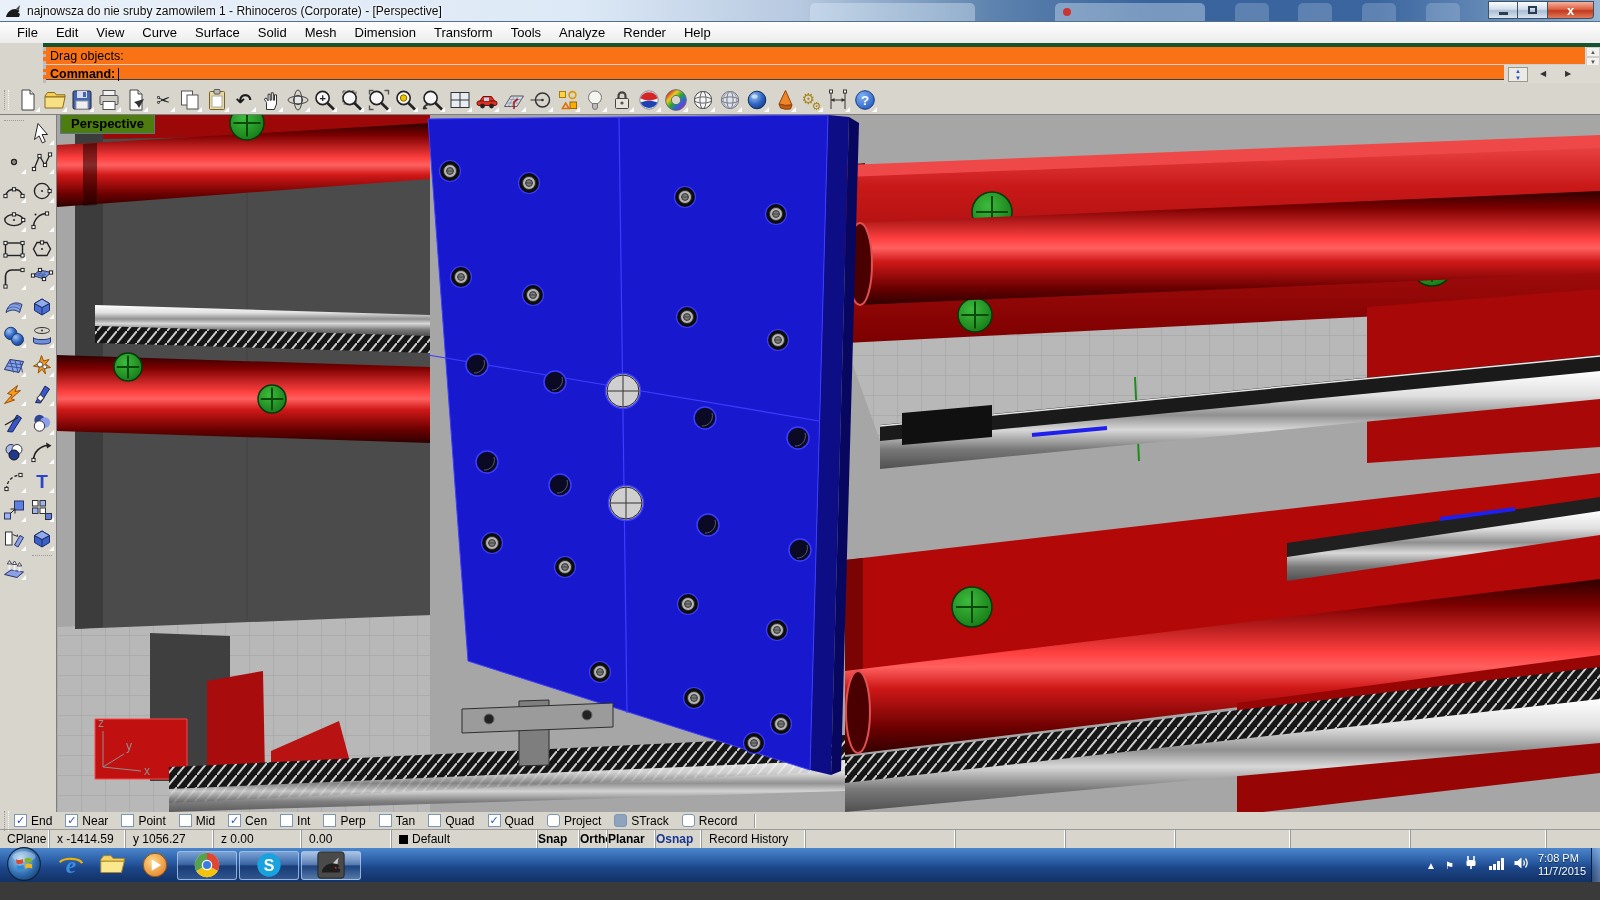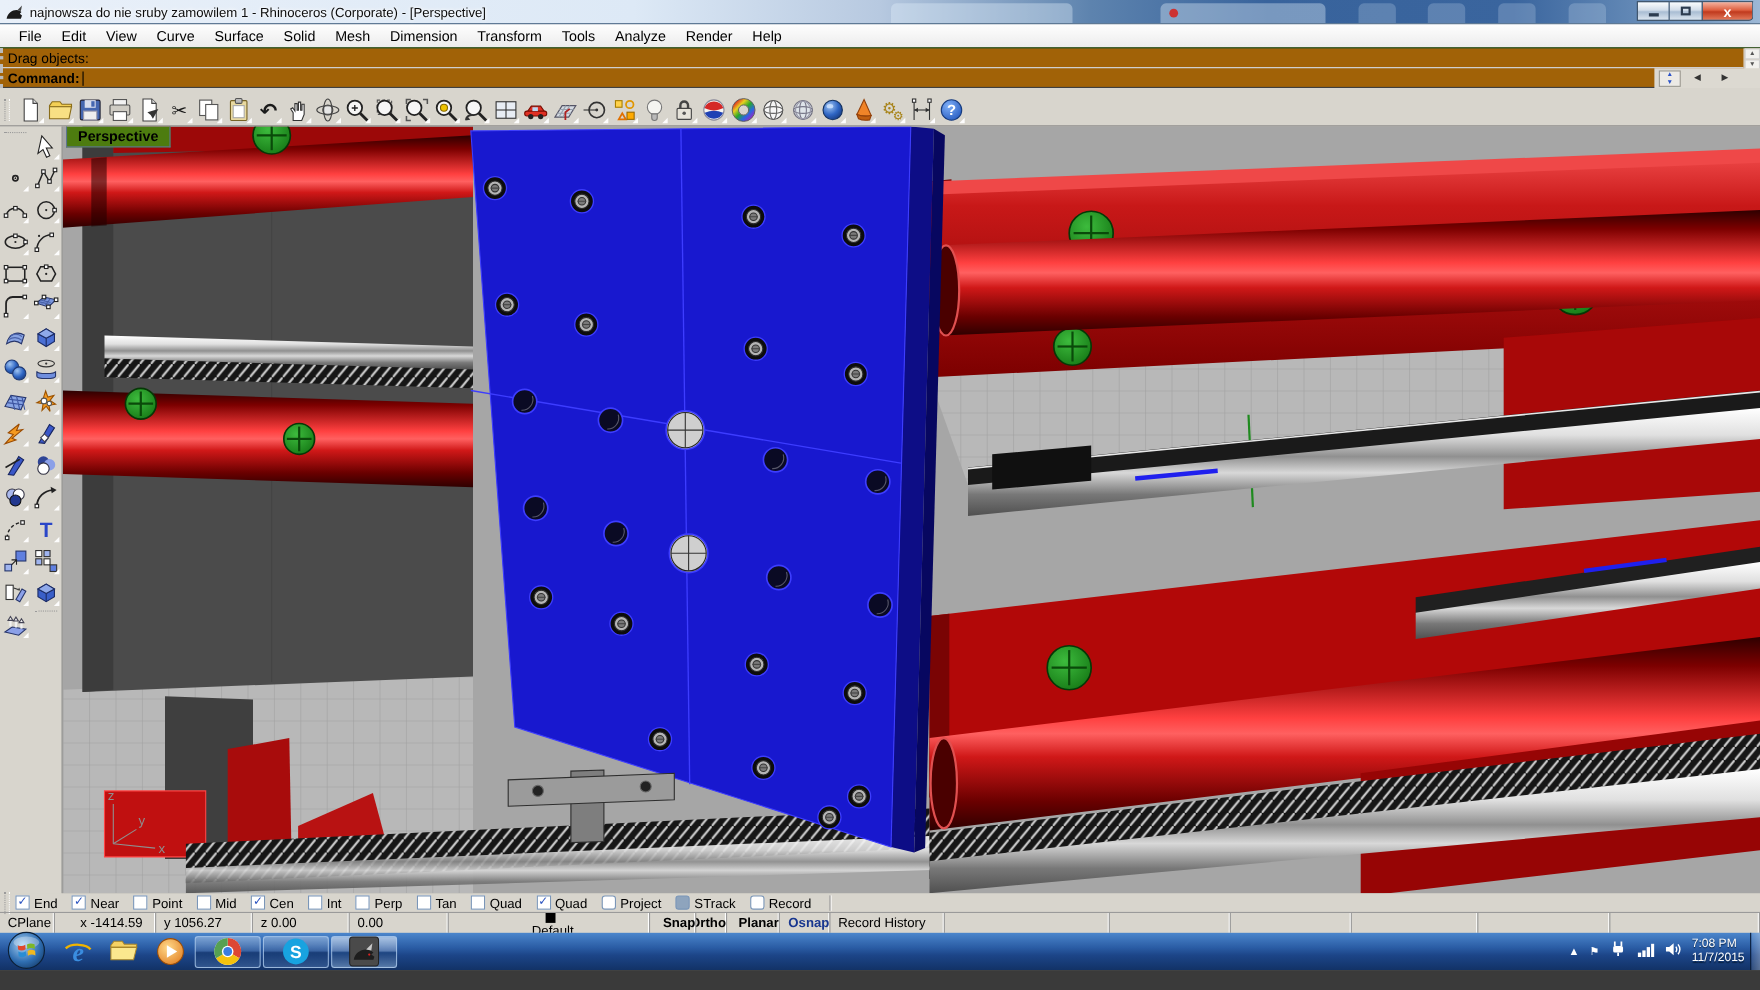--- a/index.html
+++ b/index.html
@@ -24,21 +24,21 @@
   .maxbox{width:9px;height:8px;border:2px solid #2c3c50;}
   .capbtn.close{width:46px;background:linear-gradient(#f4b3a0,#de5f40 45%,#c03a1e 55%,#e2795a);
     color:#fff;font-weight:bold;font-size:13px;border-radius:0 0 4px 0;}
 
   
   .menubar{height:21px;background:linear-gradient(#fefefe,#ececec);display:flex;align-items:center;
     padding-left:8px;font-size:13px;}
   .menu-item{padding:2px 9px;}
 
   
-  .cmdbox{height:37px;border-top:1px solid #14532d;border-bottom:1px solid #3f3f3f;background:#a16207;}
+  .cmdbox{height:37px;border-top:4px solid #14532d;border-bottom:1px solid #3f3f3f;background:#f97316;margin-left:43px;}
   .cmdrow{display:flex;height:18px;}
   .cmd-history{flex:1;font-size:12.5px;padding:2px 4px;border-bottom:1px solid #cfcfcf;border-left:3px dotted #bbb;}
   .vscroll{width:15px;display:flex;flex-direction:column;border-left:1px solid #ddd;}
   .vbtn{flex:1;font-size:6px;line-height:8px;text-align:center;color:#555;background:#f2f1ee;border:1px solid #cfcfcf;}
   .cmd-line{flex:1;font-size:12.5px;font-weight:bold;padding:1px 4px;display:flex;align-items:center;border-left:3px dotted #bbb;}
   .caret{width:1px;height:13px;background:#000;margin-left:3px;animation:bl 1s steps(1) infinite;}
   @keyframes bl{50%{opacity:0;}}
   .ctrl-strip{width:96px;background:#dcd9d1;display:flex;align-items:center;gap:5px;padding-left:4px;}
   .spin{width:20px;height:15px;background:#eceae5;border:1px solid #9a988f;display:flex;flex-direction:column;align-items:center;font-size:6px;color:#2a52c8;line-height:7px;}
   .hbtn{width:20px;height:15px;font-size:8px;color:#333;text-align:center;line-height:14px;}
@@ -69,21 +69,21 @@
   .cb{width:13px;height:13px;background:#fff;border:1px solid #7a96b8;margin-right:4px;font-size:11px;line-height:11px;
     color:#2b53c0;text-align:center;font-weight:bold;flex:none;}
   .cb.round{border-radius:3px;}
   .cb.filled{background:#8ea4bd;border-radius:3px;}
   .os-sep{width:0;height:14px;border-left:1px solid #9a9a9a;border-right:1px solid #fff;margin-left:4px;}
 
   
   .statusbar{height:18px;background:#d8d5cd;display:flex;font-size:12px;}
   .sb-pane{border-right:1px solid #9a9a9a;box-shadow:inset -1px 0 0 #fff;display:flex;align-items:center;
     padding-left:7px;white-space:nowrap;overflow:hidden;flex:none;}
-  .sb-pane.toggle{justify-content:flex-end;padding-left:0;font-weight:bold;}
+  .sb-pane.toggle{justify-content:flex-start;padding-left:0;font-weight:bold;}
   .sb-pane.active{color:#18368f;}
   .swatch{width:9px;height:9px;margin-right:4px;flex:none;}
 
   
   .taskbar{height:34px;background:linear-gradient(#4b86cc,#2a5ca4 40%,#1c4588 60%,#123266);display:flex;align-items:center;position:relative;}
   .orb{width:38px;height:38px;margin:-3px 7px 0 5px;flex:none;}
   .pin{width:36px;height:30px;margin:0 3px;display:flex;align-items:center;justify-content:center;flex:none;}
   .pin svg,.tb-btn svg{width:30px;height:30px;}
   .tb-btn{width:60px;height:29px;margin:0 1px;border:1px solid rgba(170,200,235,.8);border-radius:3px;flex:none;
     background:linear-gradient(rgba(255,255,255,.3),rgba(255,255,255,.1) 46%,rgba(5,25,55,.28) 52%,rgba(150,195,255,.22));
@@ -1011,33 +1011,33 @@
         <span class="cb round"></span>
         <span>Record</span>
       </span>
       <span class="os-sep"></span>
     </div>
 
   <div class="statusbar" id="statusbar">
       <div class="sb-pane" style="width: 50px;">
         <span>CPlane</span>
       </div>
-      <div class="sb-pane" style="width: 76px; margin-left: 16px;">
+      <div class="sb-pane" style="width: 76px;">
         <span>x -1414.59</span>
       </div>
       <div class="sb-pane" style="width: 88px;">
         <span>y 1056.27</span>
       </div>
       <div class="sb-pane" style="width: 88px;">
         <span>z 0.00</span>
       </div>
       <div class="sb-pane" style="width: 90px;">
         <span>0.00</span>
       </div>
-      <div class="sb-pane" style="width: 183px; flex-direction: column;">
+      <div class="sb-pane" style="width: 146px;">
         <span class="swatch" style="background: rgb(0, 0, 0);"></span>
         <span>Default</span>
       </div>
       <div class="sb-pane toggle" style="width: 42px;">
         <span>Snap</span>
       </div>
       <div class="sb-pane toggle" style="width: 28px;">
         <span>Ortho</span>
       </div>
       <div class="sb-pane toggle" style="width: 48px;">

